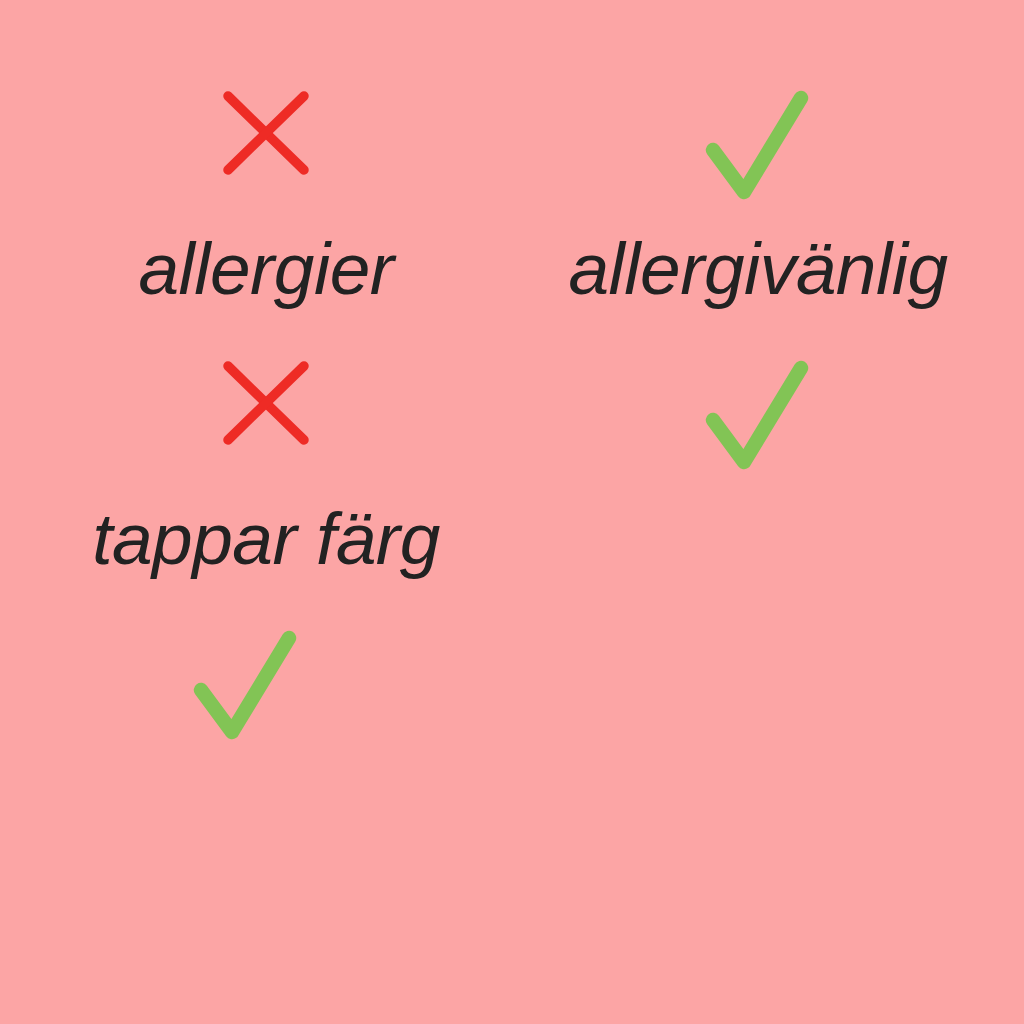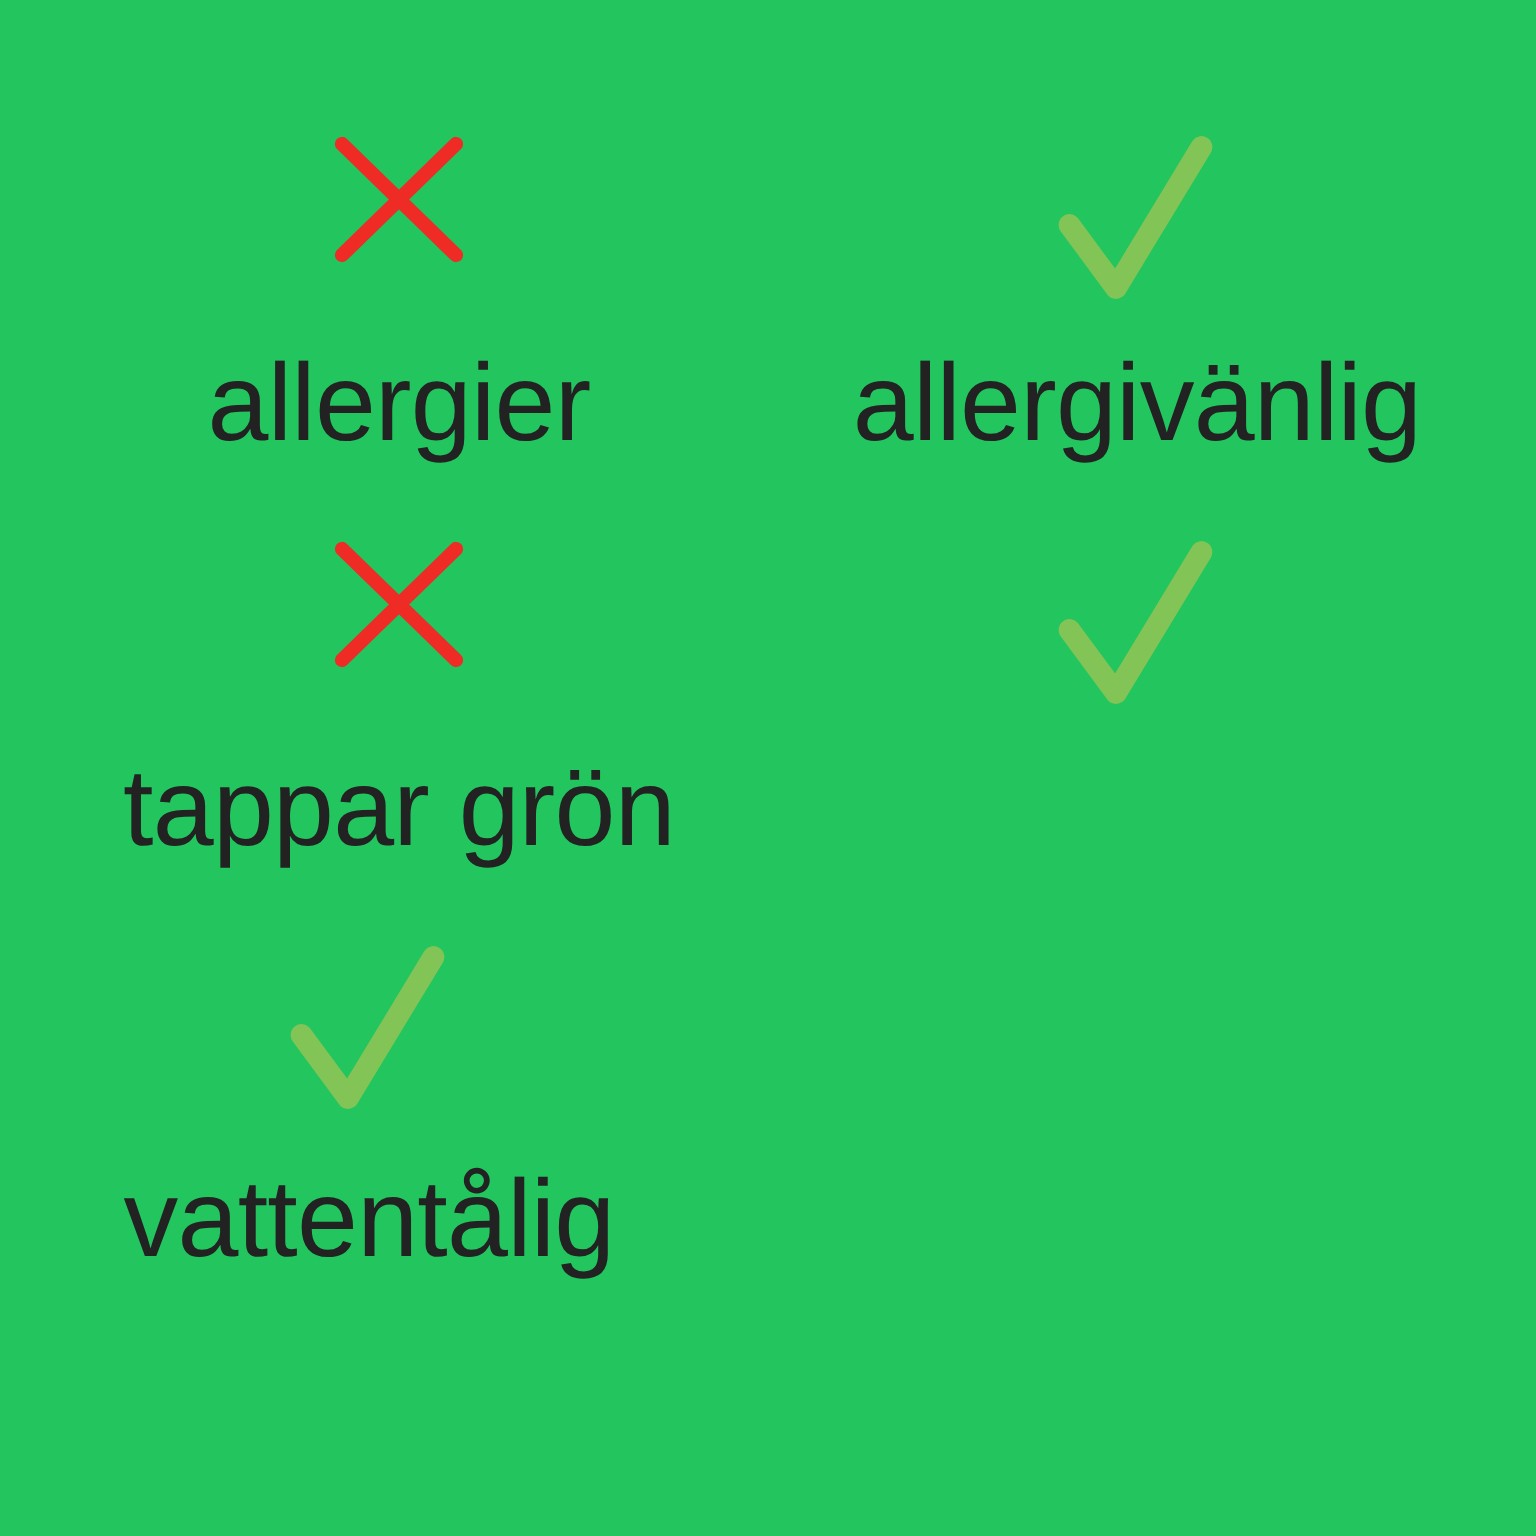--- a/index.html
+++ b/index.html
@@ -60,21 +60,21 @@
   .cell.col-left  .label { margin-top: 36px; }
   .cell.col-right .label { margin-top: 26px; }
 
   
   .row-3 .label { margin-top: 40px; }
   .row-3.col-right .label { margin-top: 30px; }
 </style>
 </head>
 <body>
 
-<div id="stage" style="background: #22c55e;">
+<div id="stage" style="background: #fca5a5; font-style: italic;">
 
   <div class="compare-grid">
 
     <div class="cell col-left row-1">
       <span class="icon-wrap cross">
         <svg width="92" height="90" viewBox="0 0 92 90" aria-hidden="true">
           <g stroke="#ee2b25" stroke-width="9.5" stroke-linecap="round" fill="none">
             <line x1="8" y1="8" x2="84" y2="82" stroke="#ee2b25"></line>
             <line x1="84" y1="8" x2="8" y2="82" stroke="#ee2b25"></line>
           </g>
@@ -94,35 +94,34 @@
 
     <div class="cell col-left row-2">
       <span class="icon-wrap cross">
         <svg width="92" height="90" viewBox="0 0 92 90" aria-hidden="true">
           <g stroke="#ee2b25" stroke-width="9.5" stroke-linecap="round" fill="none">
             <line x1="8" y1="8" x2="84" y2="82" stroke="#ee2b25"></line>
             <line x1="84" y1="8" x2="8" y2="82" stroke="#ee2b25"></line>
           </g>
         </svg>
       </span>
-      <div class="label" style="color: rgb(34, 34, 34);">tappar grön</div>
+      <div class="label" style="color: rgb(34, 34, 34);">tappar färg</div>
     </div>
 
     <div class="cell col-right row-2">
       <span class="icon-wrap check">
         <svg width="112" height="112" viewBox="0 0 112 112" aria-hidden="true">
           <polyline points="11,62 42,104 99,10" stroke="#82c455" stroke-width="14.5" stroke-linecap="round" stroke-linejoin="round" fill="none"></polyline>
         </svg>
       </span>
     </div>
 
 
     <div class="cell col-right row-3">
       <span class="icon-wrap check">
         <svg width="112" height="112" viewBox="0 0 112 112" aria-hidden="true">
           <polyline points="11,62 42,104 99,10" stroke="#82c455" stroke-width="14.5" stroke-linecap="round" stroke-linejoin="round" fill="none"></polyline>
         </svg>
       </span>
-      <div class="label" style="color: rgb(34, 34, 34);">vattentålig</div>
     </div>
 
   </div>
 </div>
 
 </body></html>

